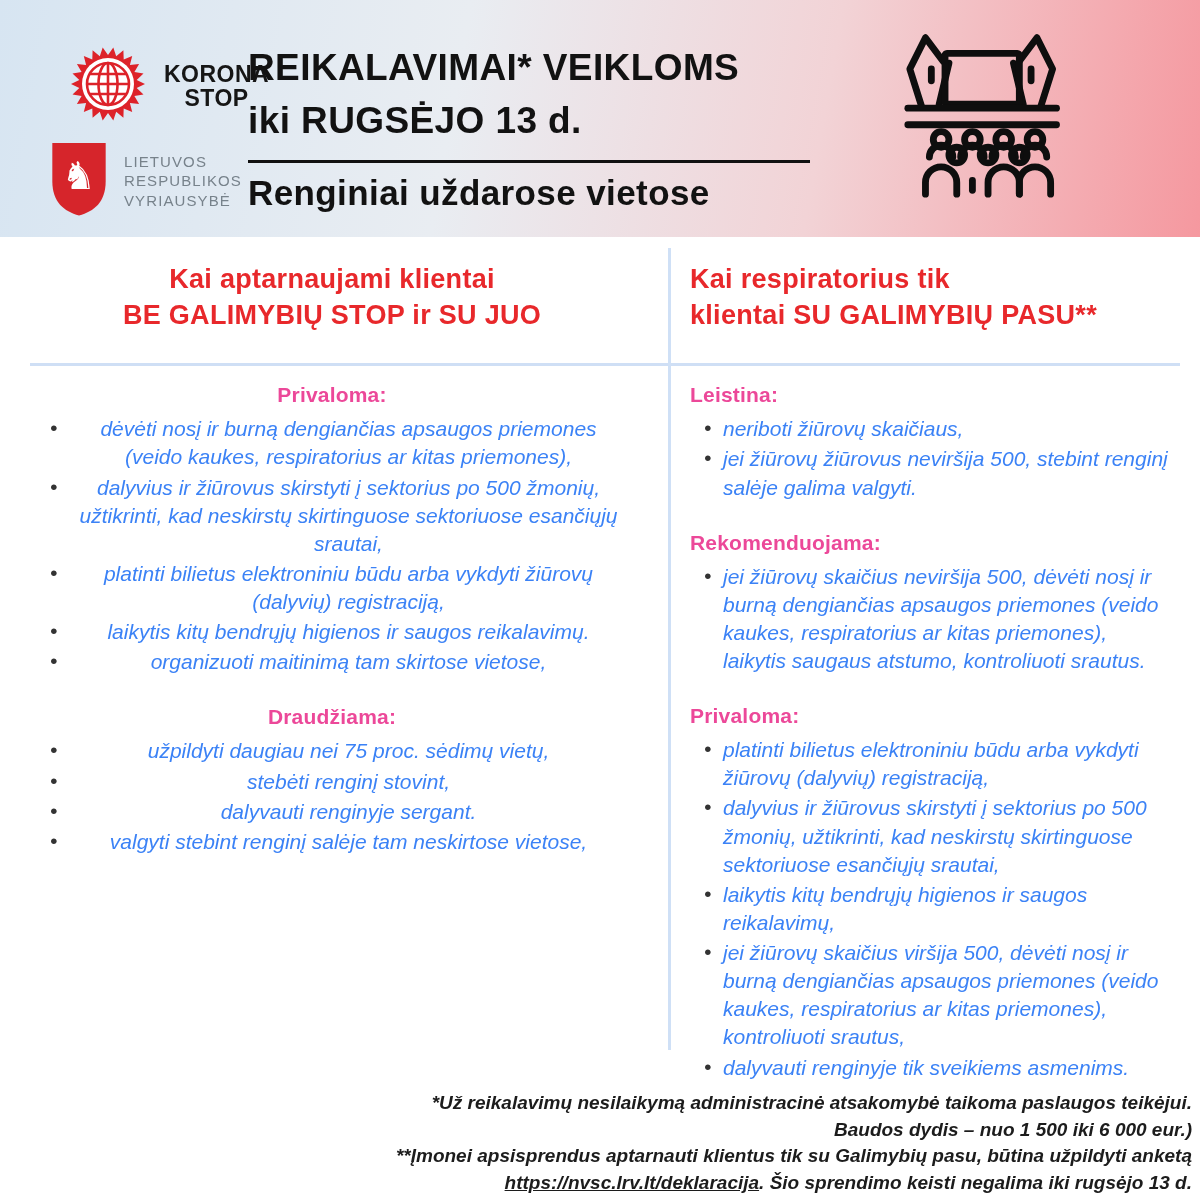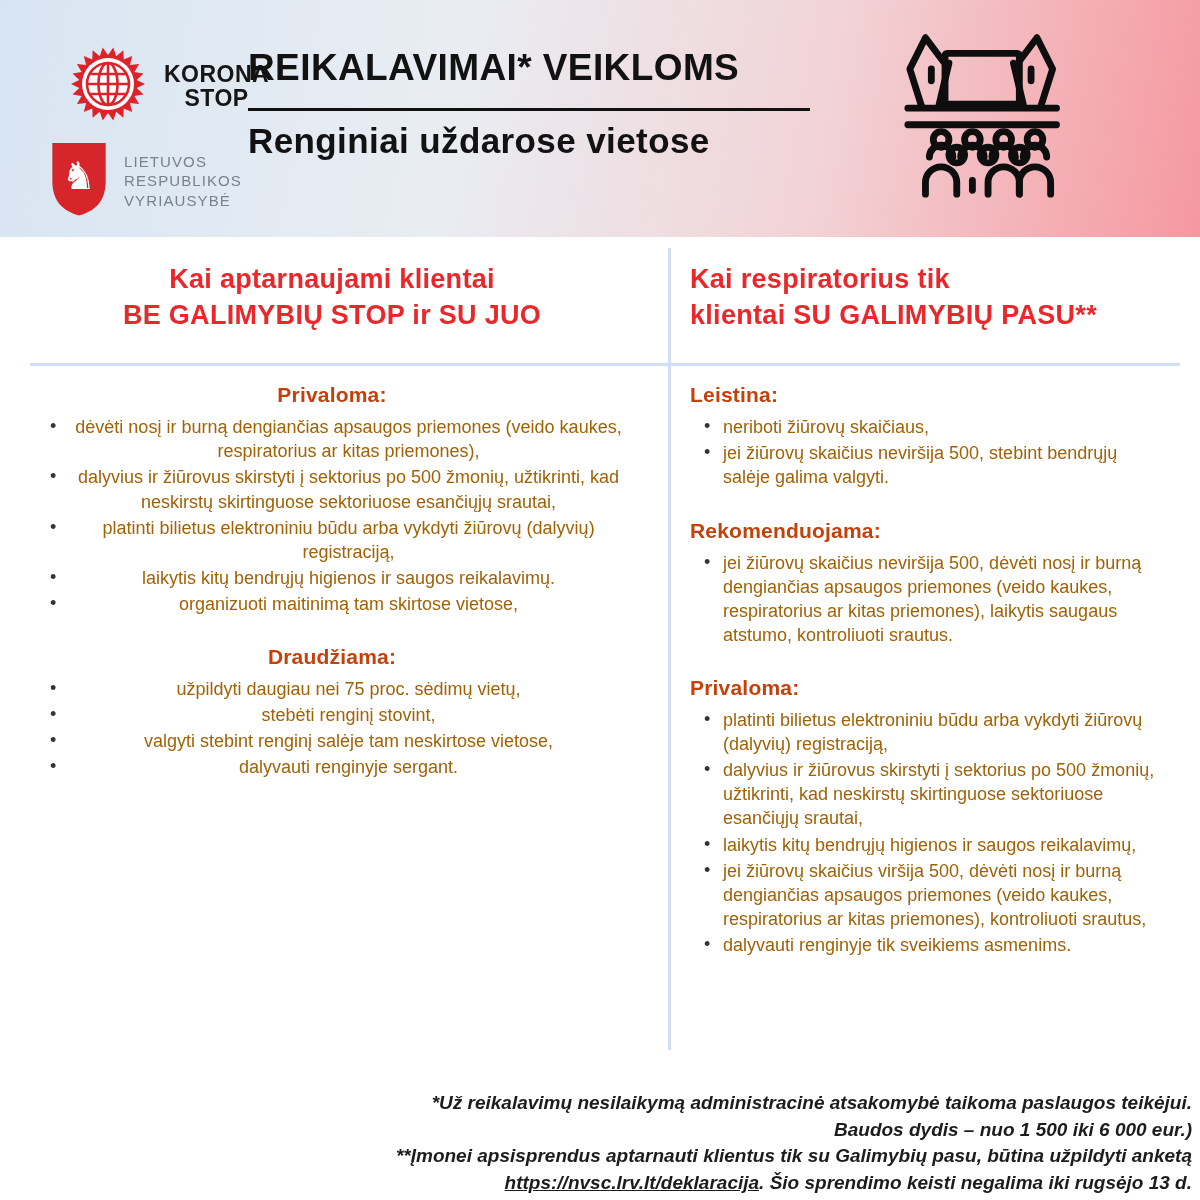--- a/index.html
+++ b/index.html
@@ -23,23 +23,23 @@
   .h-divider{position:absolute;left:30px;top:363px;width:1150px;height:3px;background:#cfdff5;}
   .v-divider{position:absolute;left:668px;top:248px;width:3px;height:802px;background:#cfe0f6;}
 
   
   .col{position:absolute;top:262px;}
   .col-left{left:36px;width:592px;text-align:center;}
   .col-right{left:690px;width:478px;}
   .col-heading span{display:block;color:#e8282b;font-size:27px;font-weight:bold;line-height:1.32;letter-spacing:.3px;}
   .col-body{margin-top:50px;}
   .section{margin-bottom:29px;}
-  .sec-title{font-size:21px;font-weight:bold;color:#c2410c;margin-bottom:8px;letter-spacing:.2px;}
+  .sec-title{font-size:21px;font-weight:bold;color:#ec4899;margin-bottom:8px;letter-spacing:.2px;}
   .section ul{list-style:none;}
-  .section li{position:relative;font-size:18px;line-height:1.34;color:#a16207;padding-left:33px;margin-bottom:2px;}
+  .section li{position:relative;font-size:21px;line-height:1.34;color:#3b82f6;padding-left:33px;margin-bottom:2px;font-style:italic;}
   .section li::before{content:"\2022";position:absolute;left:14px;top:-1px;color:#333;}
 
   
   .footer{position:absolute;right:8px;top:1090px;width:1030px;text-align:right;
     font-weight:bold;font-style:italic;font-size:19px;line-height:1.4;color:#1c1c1c;}
   .footer .link{text-decoration:underline;cursor:pointer;margin-left:28px;}
 </style>
 </head>
 <body>
 
@@ -78,20 +78,21 @@
       <span class="gov-text">
         <span>LIETUVOS</span><br>
         <span>RESPUBLIKOS</span><br>
         <span>VYRIAUSYBĖ</span>
       </span>
     </div>
 
     <div class="title-block">
       <h1>
         <span class="title-line">REIKALAVIMAI* VEIKLOMS</span>
+        <span class="title-line">iki RUGSĖJO 13 d.</span>
       </h1>
       <div class="title-rule"></div>
       <h2 class="subtitle">Renginiai uždarose vietose</h2>
     </div>
 
     <span class="stage-icon">
       <svg width="176" height="176" viewBox="0 0 180 180" fill="none" stroke="#0e0e0e" stroke-width="7" stroke-linecap="round" stroke-linejoin="round">
 
         <path d="M42,36 L24,12 L8,44 L20,82"></path>
         <path d="M48,38 L38,80"></path>
@@ -142,38 +143,38 @@
             <li>platinti bilietus elektroniniu būdu arba vykdyti žiūrovų (dalyvių) registraciją,</li>
             <li>laikytis kitų bendrųjų higienos ir saugos reikalavimų.</li>
             <li>organizuoti maitinimą tam skirtose vietose,</li>
           </ul>
         </section>
         <section class="section">
           <h3 class="sec-title">Draudžiama:</h3>
           <ul>
             <li>užpildyti daugiau nei 75 proc. sėdimų vietų,</li>
             <li>stebėti renginį stovint,</li>
+            <li>dalyvauti renginyje sergant.</li>
             <li>valgyti stebint renginį salėje tam neskirtose vietose,</li>
-            <li>dalyvauti renginyje sergant.</li>
           </ul>
         </section>
       </div>
   </section>
 
   <section class="col col-right">
     <h2 class="col-heading">
       <span>Kai respiratorius tik</span>
       <span>klientai SU GALIMYBIŲ PASU**</span>
     </h2>
     <div class="col-body">
         <section class="section">
           <h3 class="sec-title">Leistina:</h3>
           <ul>
             <li>neriboti žiūrovų skaičiaus,</li>
-            <li>jei žiūrovų skaičius neviršija 500, stebint bendrųjų salėje galima valgyti.</li>
+            <li>jei žiūrovų žiūrovus neviršija 500, stebint renginį salėje galima valgyti.</li>
           </ul>
         </section>
         <section class="section">
           <h3 class="sec-title">Rekomenduojama:</h3>
           <ul>
             <li>jei žiūrovų skaičius neviršija 500, dėvėti nosį ir burną dengiančias apsaugos priemones (veido kaukes, respiratorius ar kitas priemones), laikytis saugaus atstumo, kontroliuoti srautus.</li>
           </ul>
         </section>
         <section class="section">
           <h3 class="sec-title">Privaloma:</h3>

